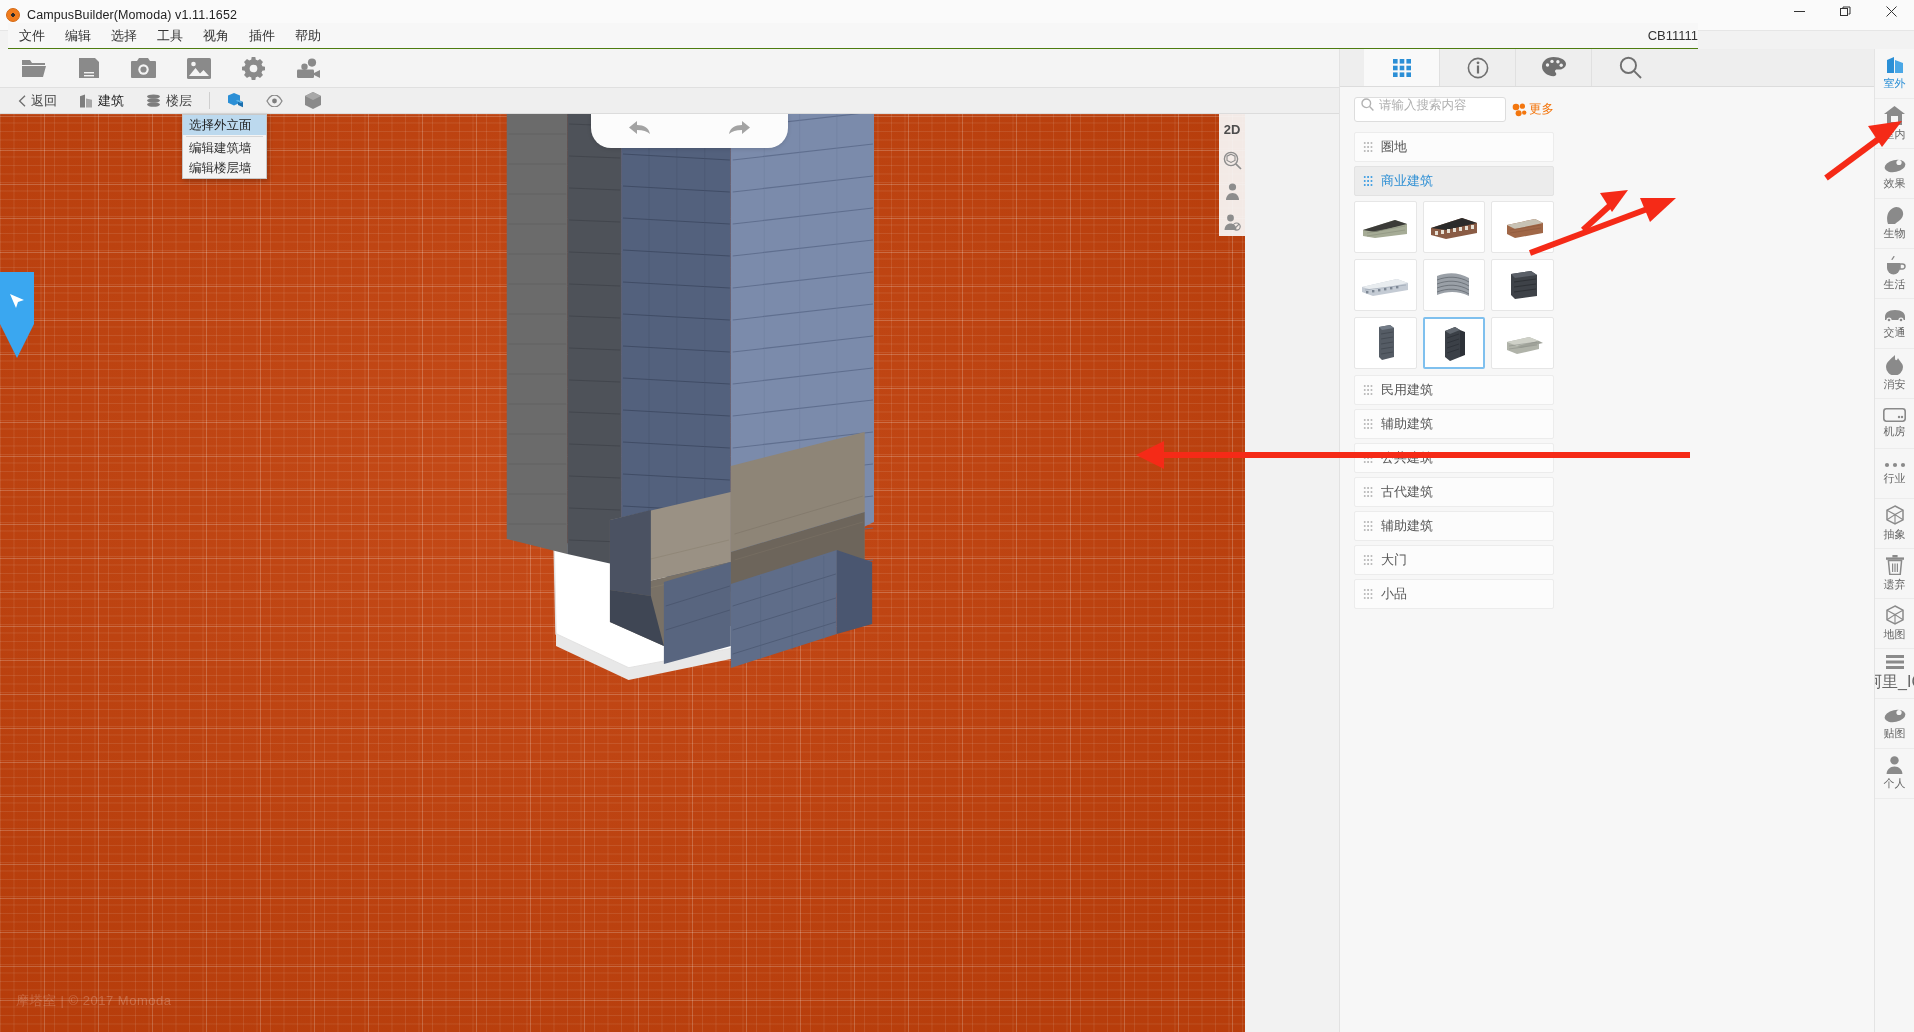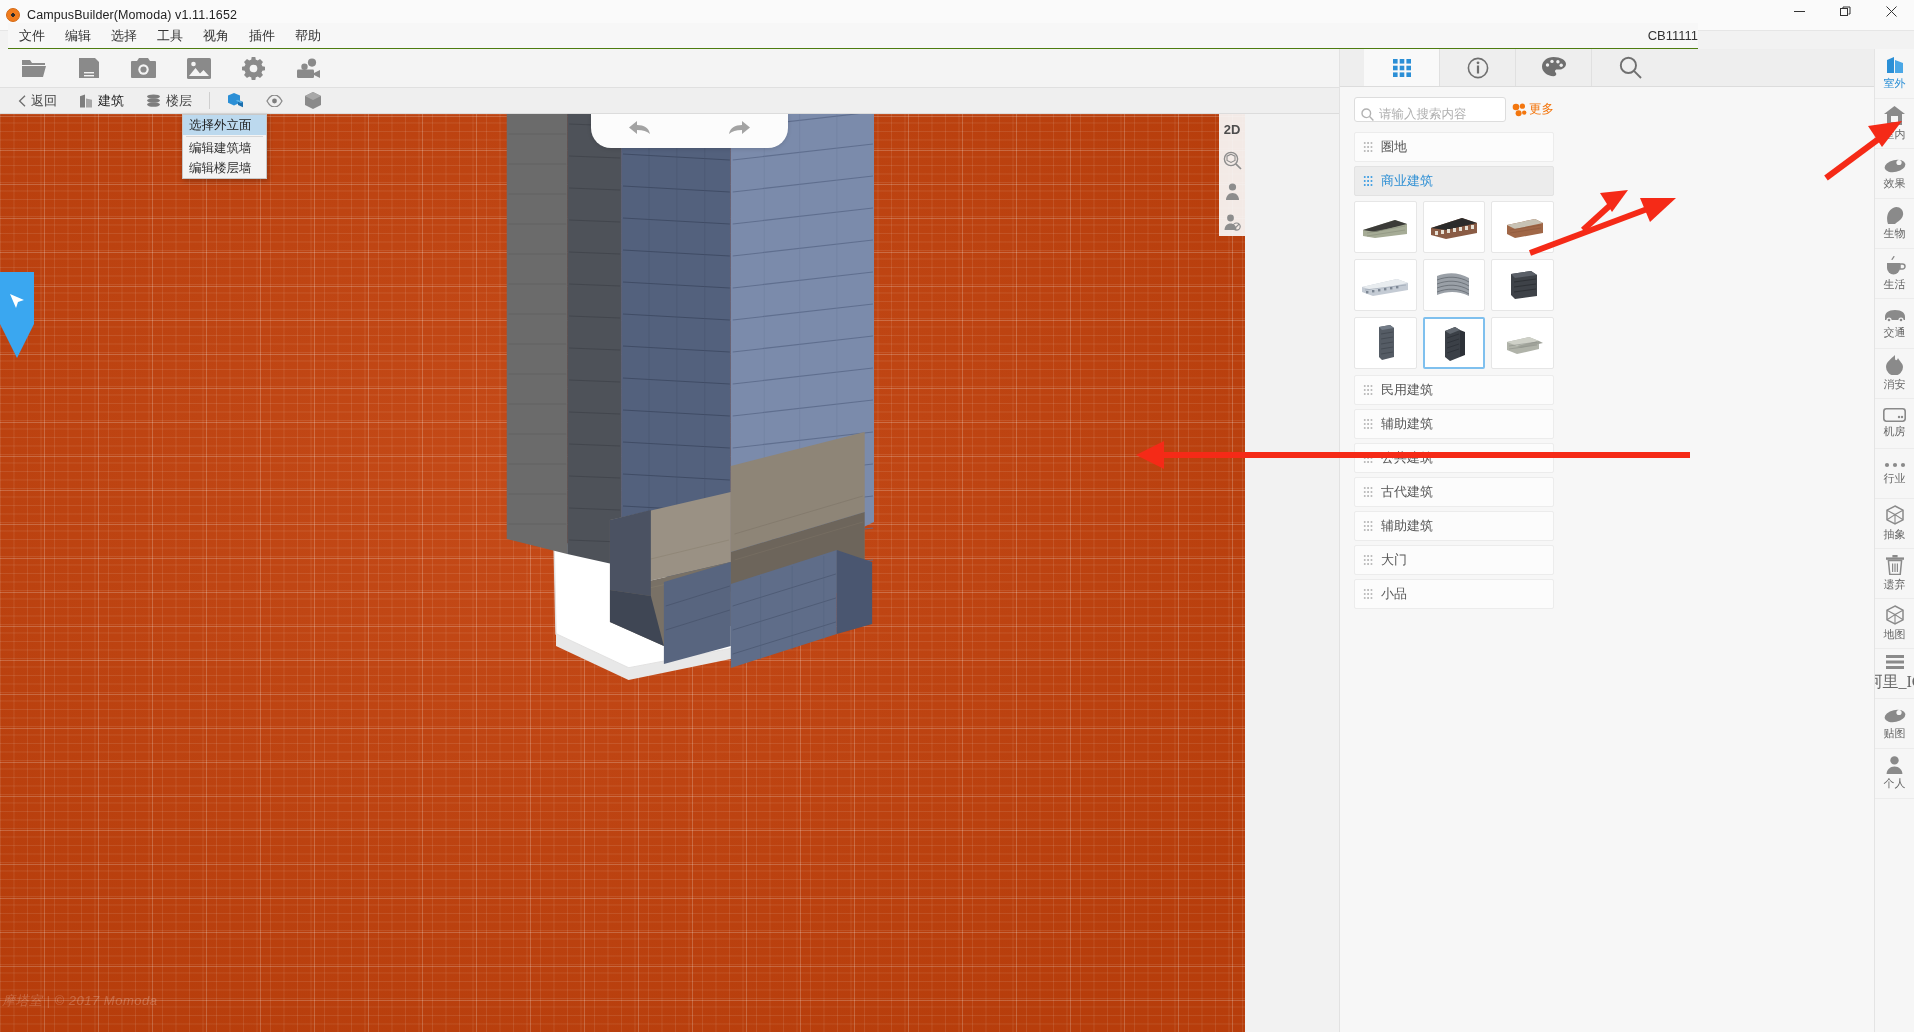--- a/index.html
+++ b/index.html
@@ -138,22 +138,22 @@
   .statusbar {
     position: absolute; left: 0; bottom: 0; width: 1339px; height: 24px;
     display: flex; align-items: center; gap: 14px; padding-left: 6px;
     font-size: 12px; color: #d8d8d8; z-index: 20;
   }
   .status-progress {
     width: 148px; height: 9px; border-radius: 5px; background: #f0f0f0;
     box-shadow: inset 0 0 0 1px rgba(0,0,0,.05);
   }
   .watermark {
-    position: absolute; left: 2px; bottom: 22px; font-size: 13px;
-    color: rgba(255,255,255,.22); letter-spacing: .5px; z-index: 19; white-space: nowrap; font-style: italic;
+    position: absolute; left: 16px; bottom: 22px; font-size: 13px;
+    color: rgba(255,255,255,.22); letter-spacing: .5px; z-index: 19; white-space: nowrap;
   }
 
   
   .rightpanel {
     position: absolute; left: 1339px; top: 49px; width: 535px; height: 983px;
     background: #f7f7f7; border-left: 1px solid #e2e2e2;
   }
   .rp-tabs {
     display: flex; height: 38px; background: #eeeeee; border-bottom: 1px solid #dcdcdc;
     padding-left: 24px;
@@ -166,21 +166,21 @@
   .rp-tab svg { fill: #6f6f6f; }
   .rp-tab.active svg { fill: #2b8fd6; }
   .rp-tab:last-child { border-right: none; }
 
   .rp-body {
     position: absolute; left: 14px; top: 40px; width: 200px;
   }
   .searchrow { display: flex; align-items: center; gap: 6px; padding: 8px 0 6px 0; }
   .searchbox {
     flex: 1; height: 25px; background: #fff; border: 1px solid #ddd; border-radius: 3px;
-    display: flex; align-items: flex-end; gap: 5px; padding: 0 6px;
+    display: flex; align-items: flex-start; gap: 5px; padding: 0 6px;
   }
   .searchbox svg { fill: #b2b2b2; flex: none; }
   .searchbox input {
     border: none; outline: none; font-size: 12.5px; color: #333; width: 100%;
     background: transparent; font-family: inherit;
   }
   .searchbox input::placeholder { color: #b0b0b0; }
   .more-btn { display: flex; align-items: center; gap: 2px; font-size: 12.5px; color: #f3760e; white-space: nowrap; }
   .more-btn svg { fill: #f3760e; }
 
@@ -207,21 +207,20 @@
     height: 52px; background: #fff; border: 1px solid #e6e6e6; border-radius: 2px;
     display: flex; align-items: center; justify-content: center; overflow: hidden;
   }
   .thumb.selected { border: 2px solid #7fc0ee; }
 
   
   .rail {
     position: absolute; right: 0; top: 49px; width: 40px; height: 983px;
     background: #f6f6f6; border-left: 1px solid #e4e4e4;
     overflow: hidden;
-    font-family: Liberation Serif, serif;
   }
   .rail-item {
     height: 50px; display: flex; flex-direction: column; align-items: center;
     justify-content: center; gap: 2px; border-bottom: 1px solid #ececec;
   }
   .rail-item svg { fill: #8a8a8a; }
   .rail-item .rl { font-size: 11px; color: #666; white-space: nowrap; }
   .rail-item.active svg { fill: #2b8fd6; }
   .rail-item.active .rl { color: #2b8fd6; }
   .rail-item.wide .rl { font-size: 16px; }

